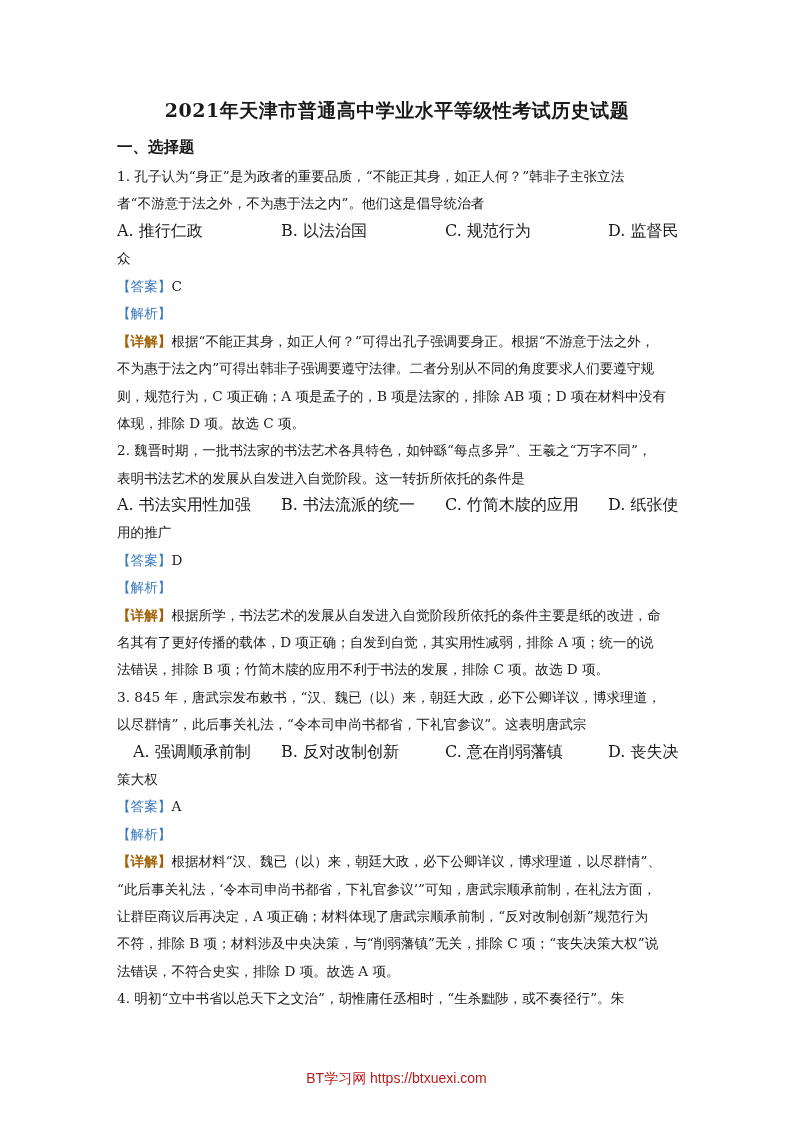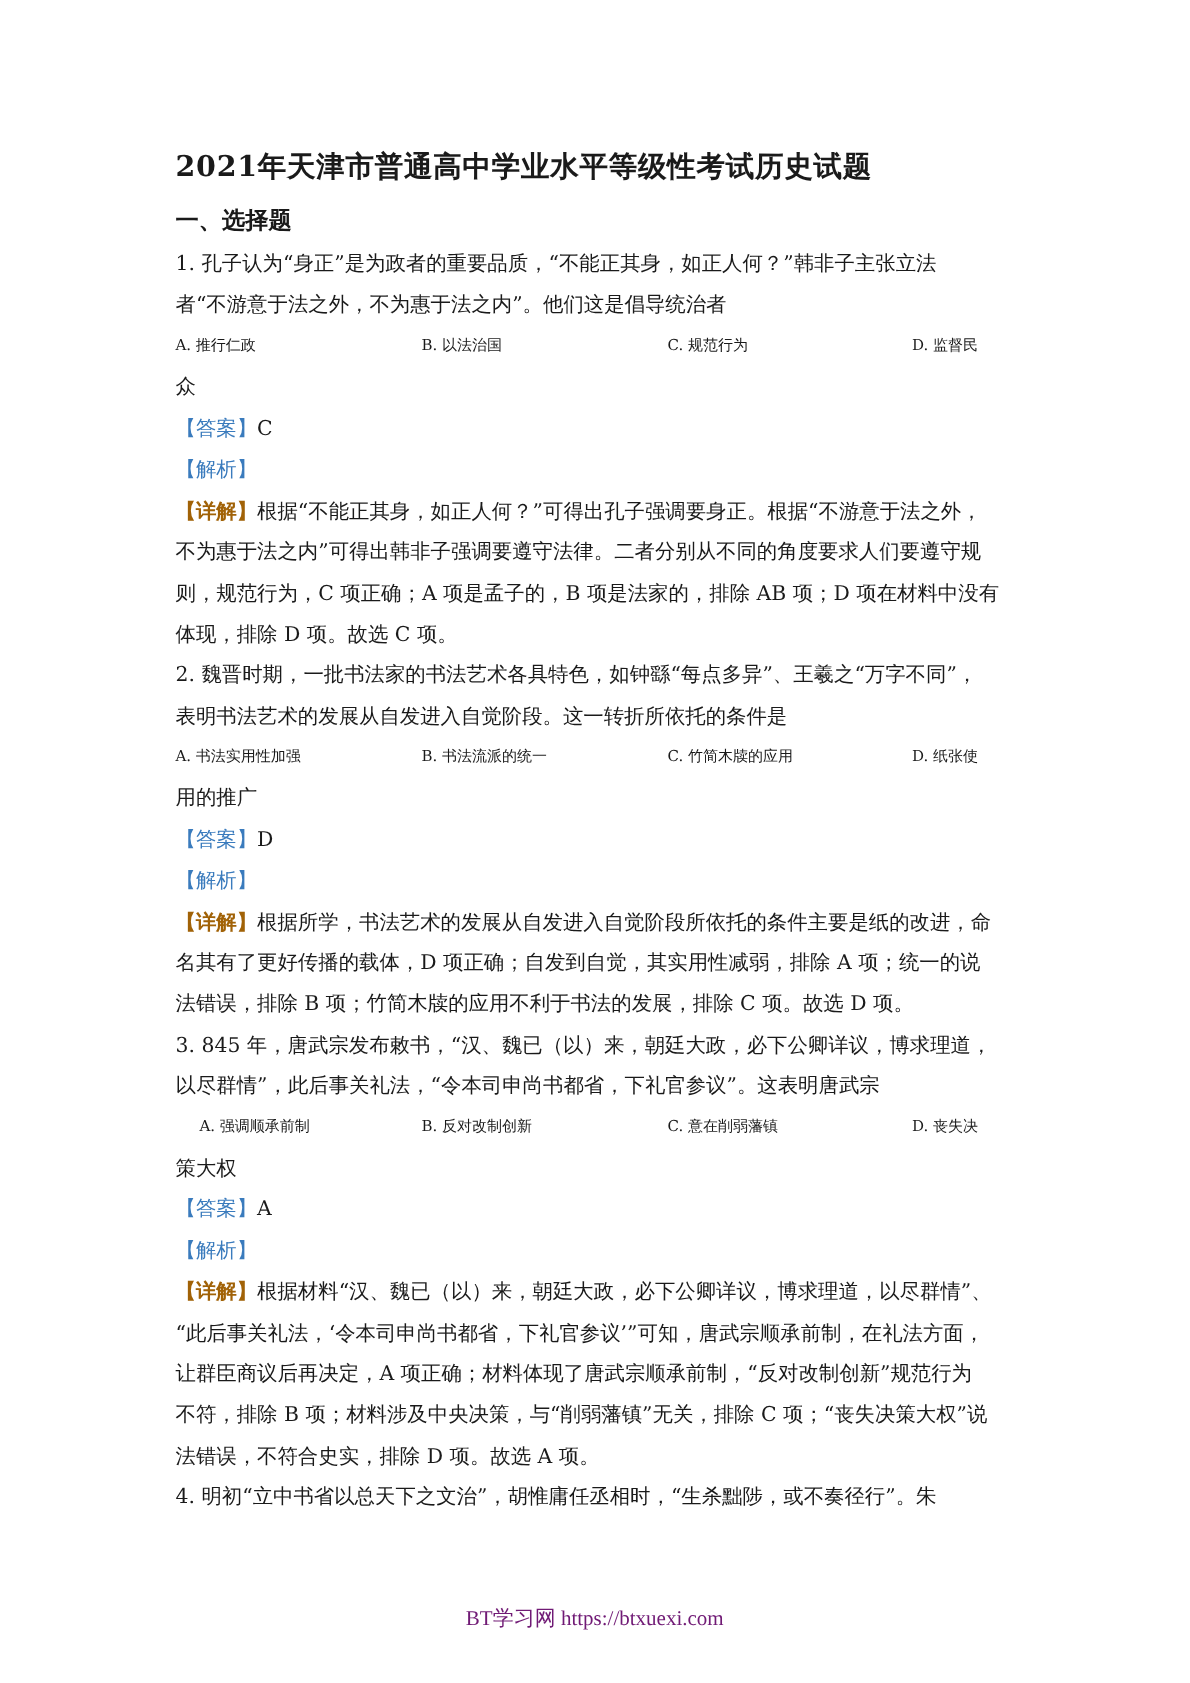--- a/index.html
+++ b/index.html
@@ -1,28 +1,28 @@
 <!DOCTYPE html>
 <html><head>
 <meta charset="utf-8">
 <style>
   html, body { margin: 0; padding: 0; background: #ffffff; }
   body { width: 793px; height: 1122px; position: relative; overflow: hidden;
          font-family: "DejaVu Serif", "Liberation Serif", serif; color: #1a1a1a; }
   .page { position: absolute; left: 117px; top: 0; width: 560px; }
-  .title { position: absolute; left: 0; top: 98px; width: 560px; text-align: left;
+  .title { position: absolute; left: 0; top: 98px; width: 560px; text-align: center;
            font-size: 19px; font-weight: bold; letter-spacing: 0.5px; }
   .section { position: absolute; left: 0; top: 137px; font-size: 15.5px; font-weight: bold; }
   .line { position: absolute; left: 0; font-size: 13.6px; white-space: nowrap; line-height: 20px; }
-  .opts { position: absolute; left: 0; width: 560px; font-size: 10px; line-height: 20px; height: 20px; }
+  .opts { position: absolute; left: 0; width: 560px; font-size: 16px; line-height: 20px; height: 20px; }
   .opt { position: absolute; top: 0; white-space: nowrap; }
   .tag { color: #3a7bbd; }
   .tag-dark { color: #a16207; font-weight: bold; }
   .footer { position: absolute; left: 0; top: 1070px; width: 793px; text-align: center;
-            font-family: Liberation Serif, serif; font-size: 14px; color: #701a75; }
+            font-family: Liberation Sans, sans-serif; font-size: 14px; color: #b91c1c; }
 </style>
 </head>
 <body>
 
 <div class="page">
   <div class="title">2021年天津市普通高中学业水平等级性考试历史试题</div>
   <div class="section">一、选择题</div>
 
   <div class="line" style="top:166px">1. 孔子认为“身正”是为政者的重要品质，“不能正其身，如正人何？”韩非子主张立法</div>
   <div class="line" style="top:193px">者“不游意于法之外，不为惠于法之内”。他们这是倡导统治者</div>

